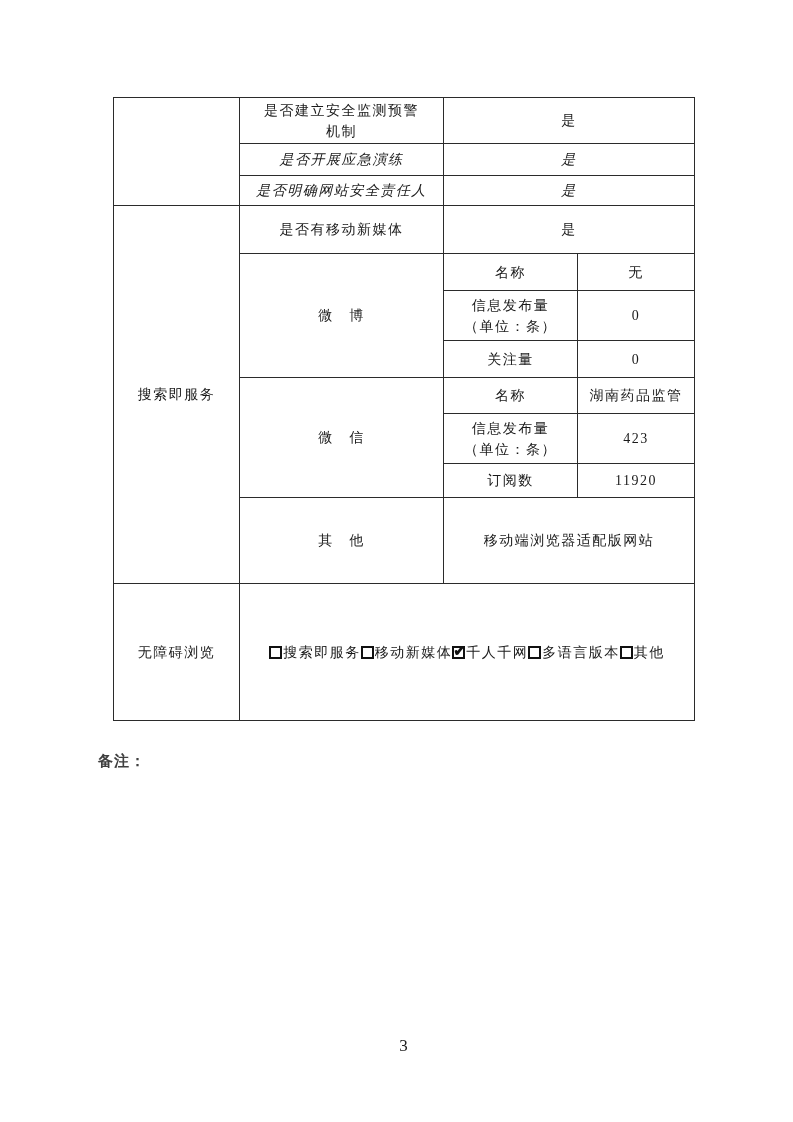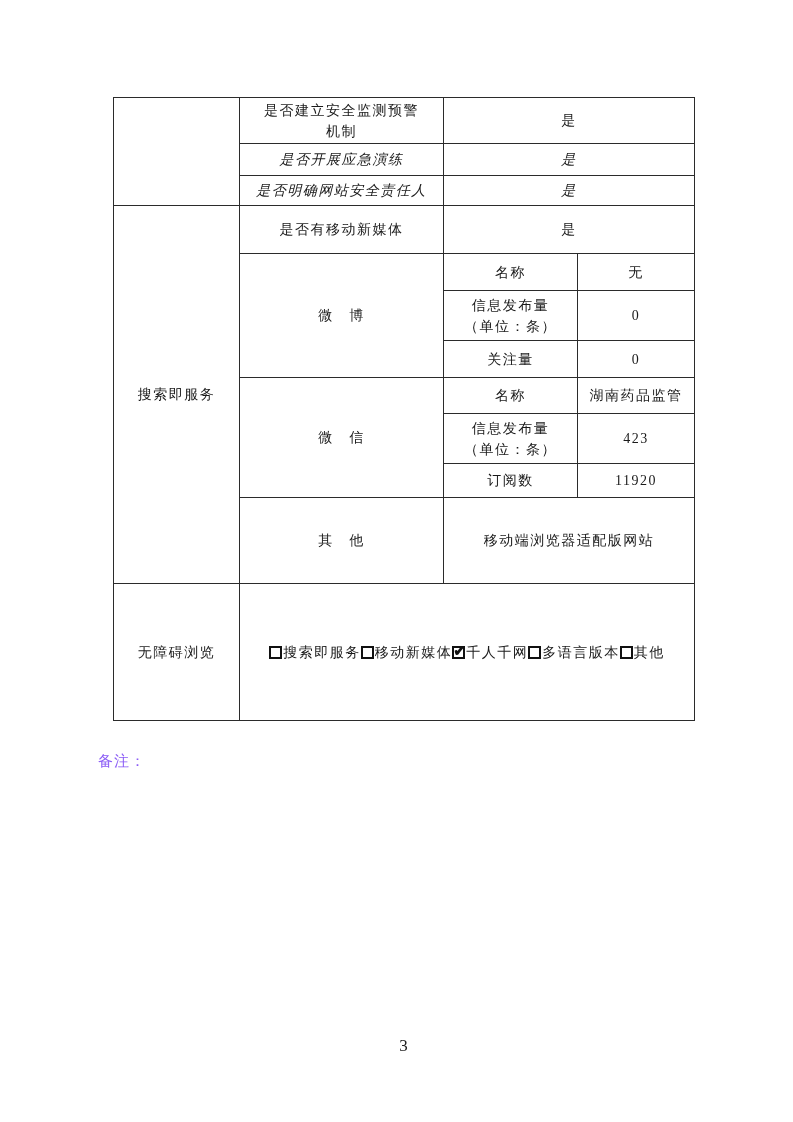--- a/index.html
+++ b/index.html
@@ -65,23 +65,23 @@
     font-size: 15px;
     font-weight: bold;
     color: #111;
     letter-spacing: 0;
   }
   .notes {
     position: absolute;
     left: 98px;
     top: 752px;
     font-size: 15px;
-    font-weight: normal;
+    font-weight: bold;
     letter-spacing: 1px;
-    color: #8b5cf6;
+    color: #404040;
   }
   .pagenum {
     position: absolute;
     left: 113px;
     top: 1036px;
     width: 581px;
     text-align: center;
     font-size: 17px;
     color: #222;
   }

